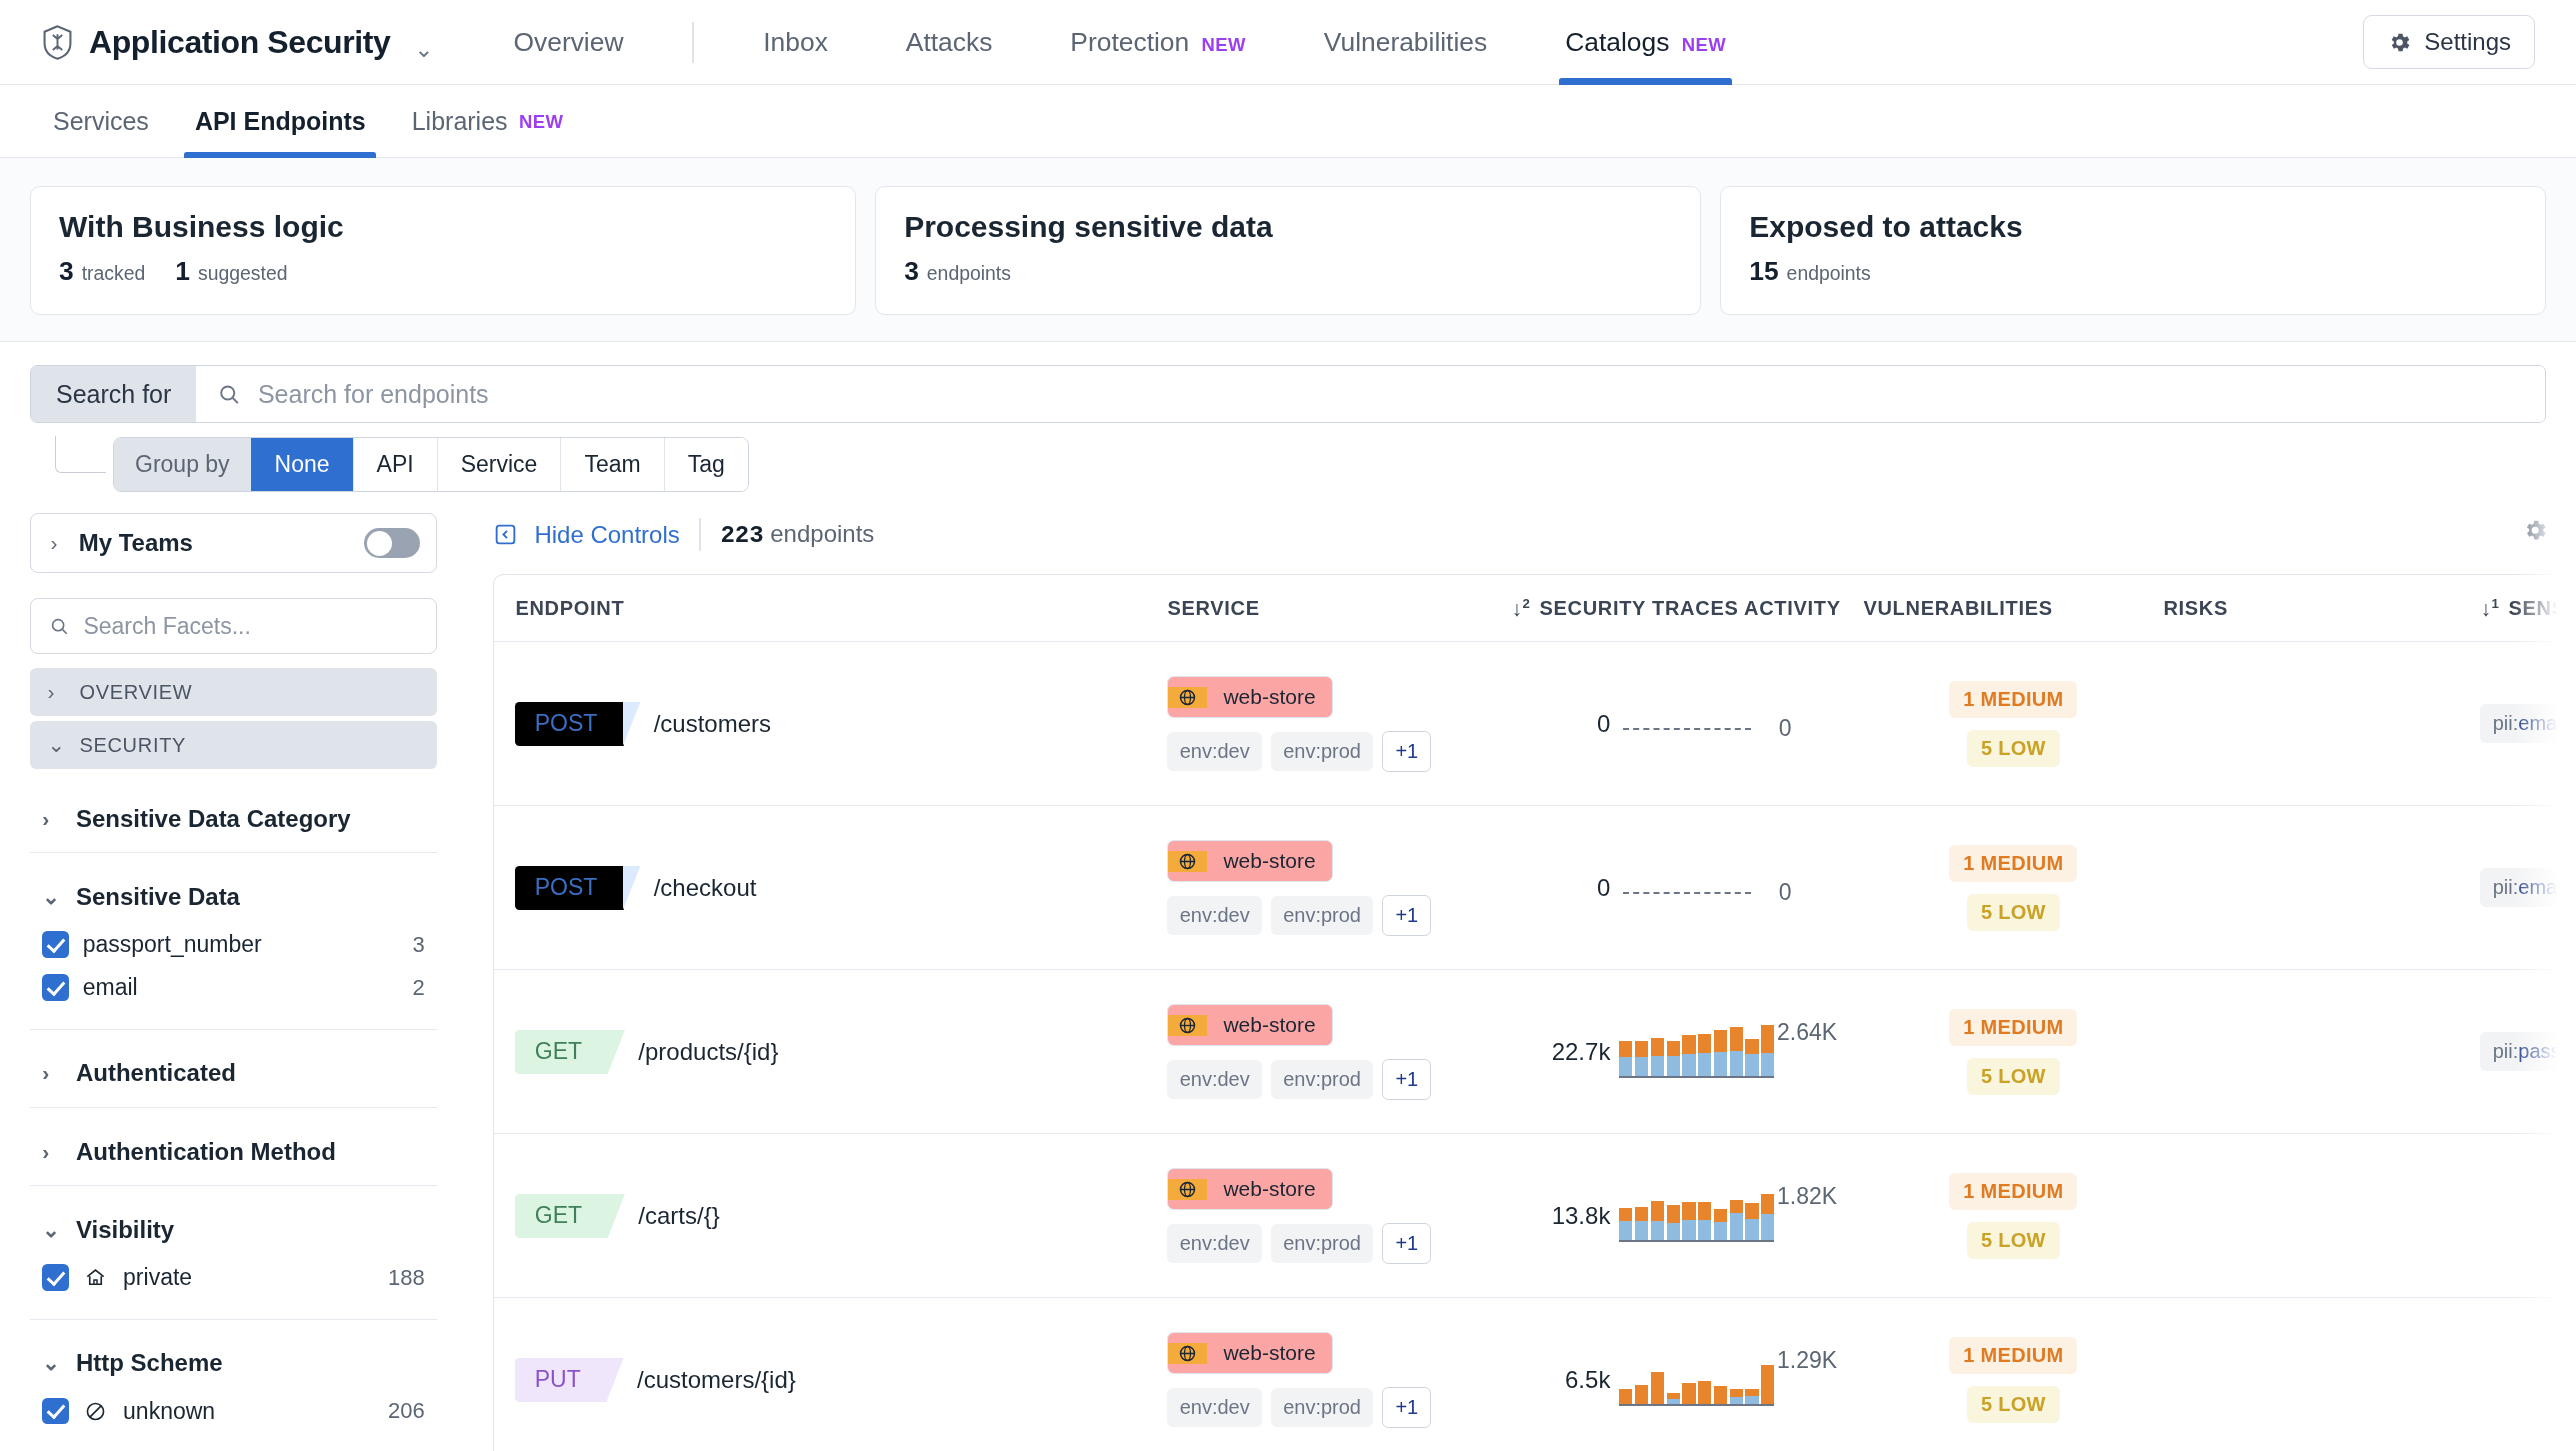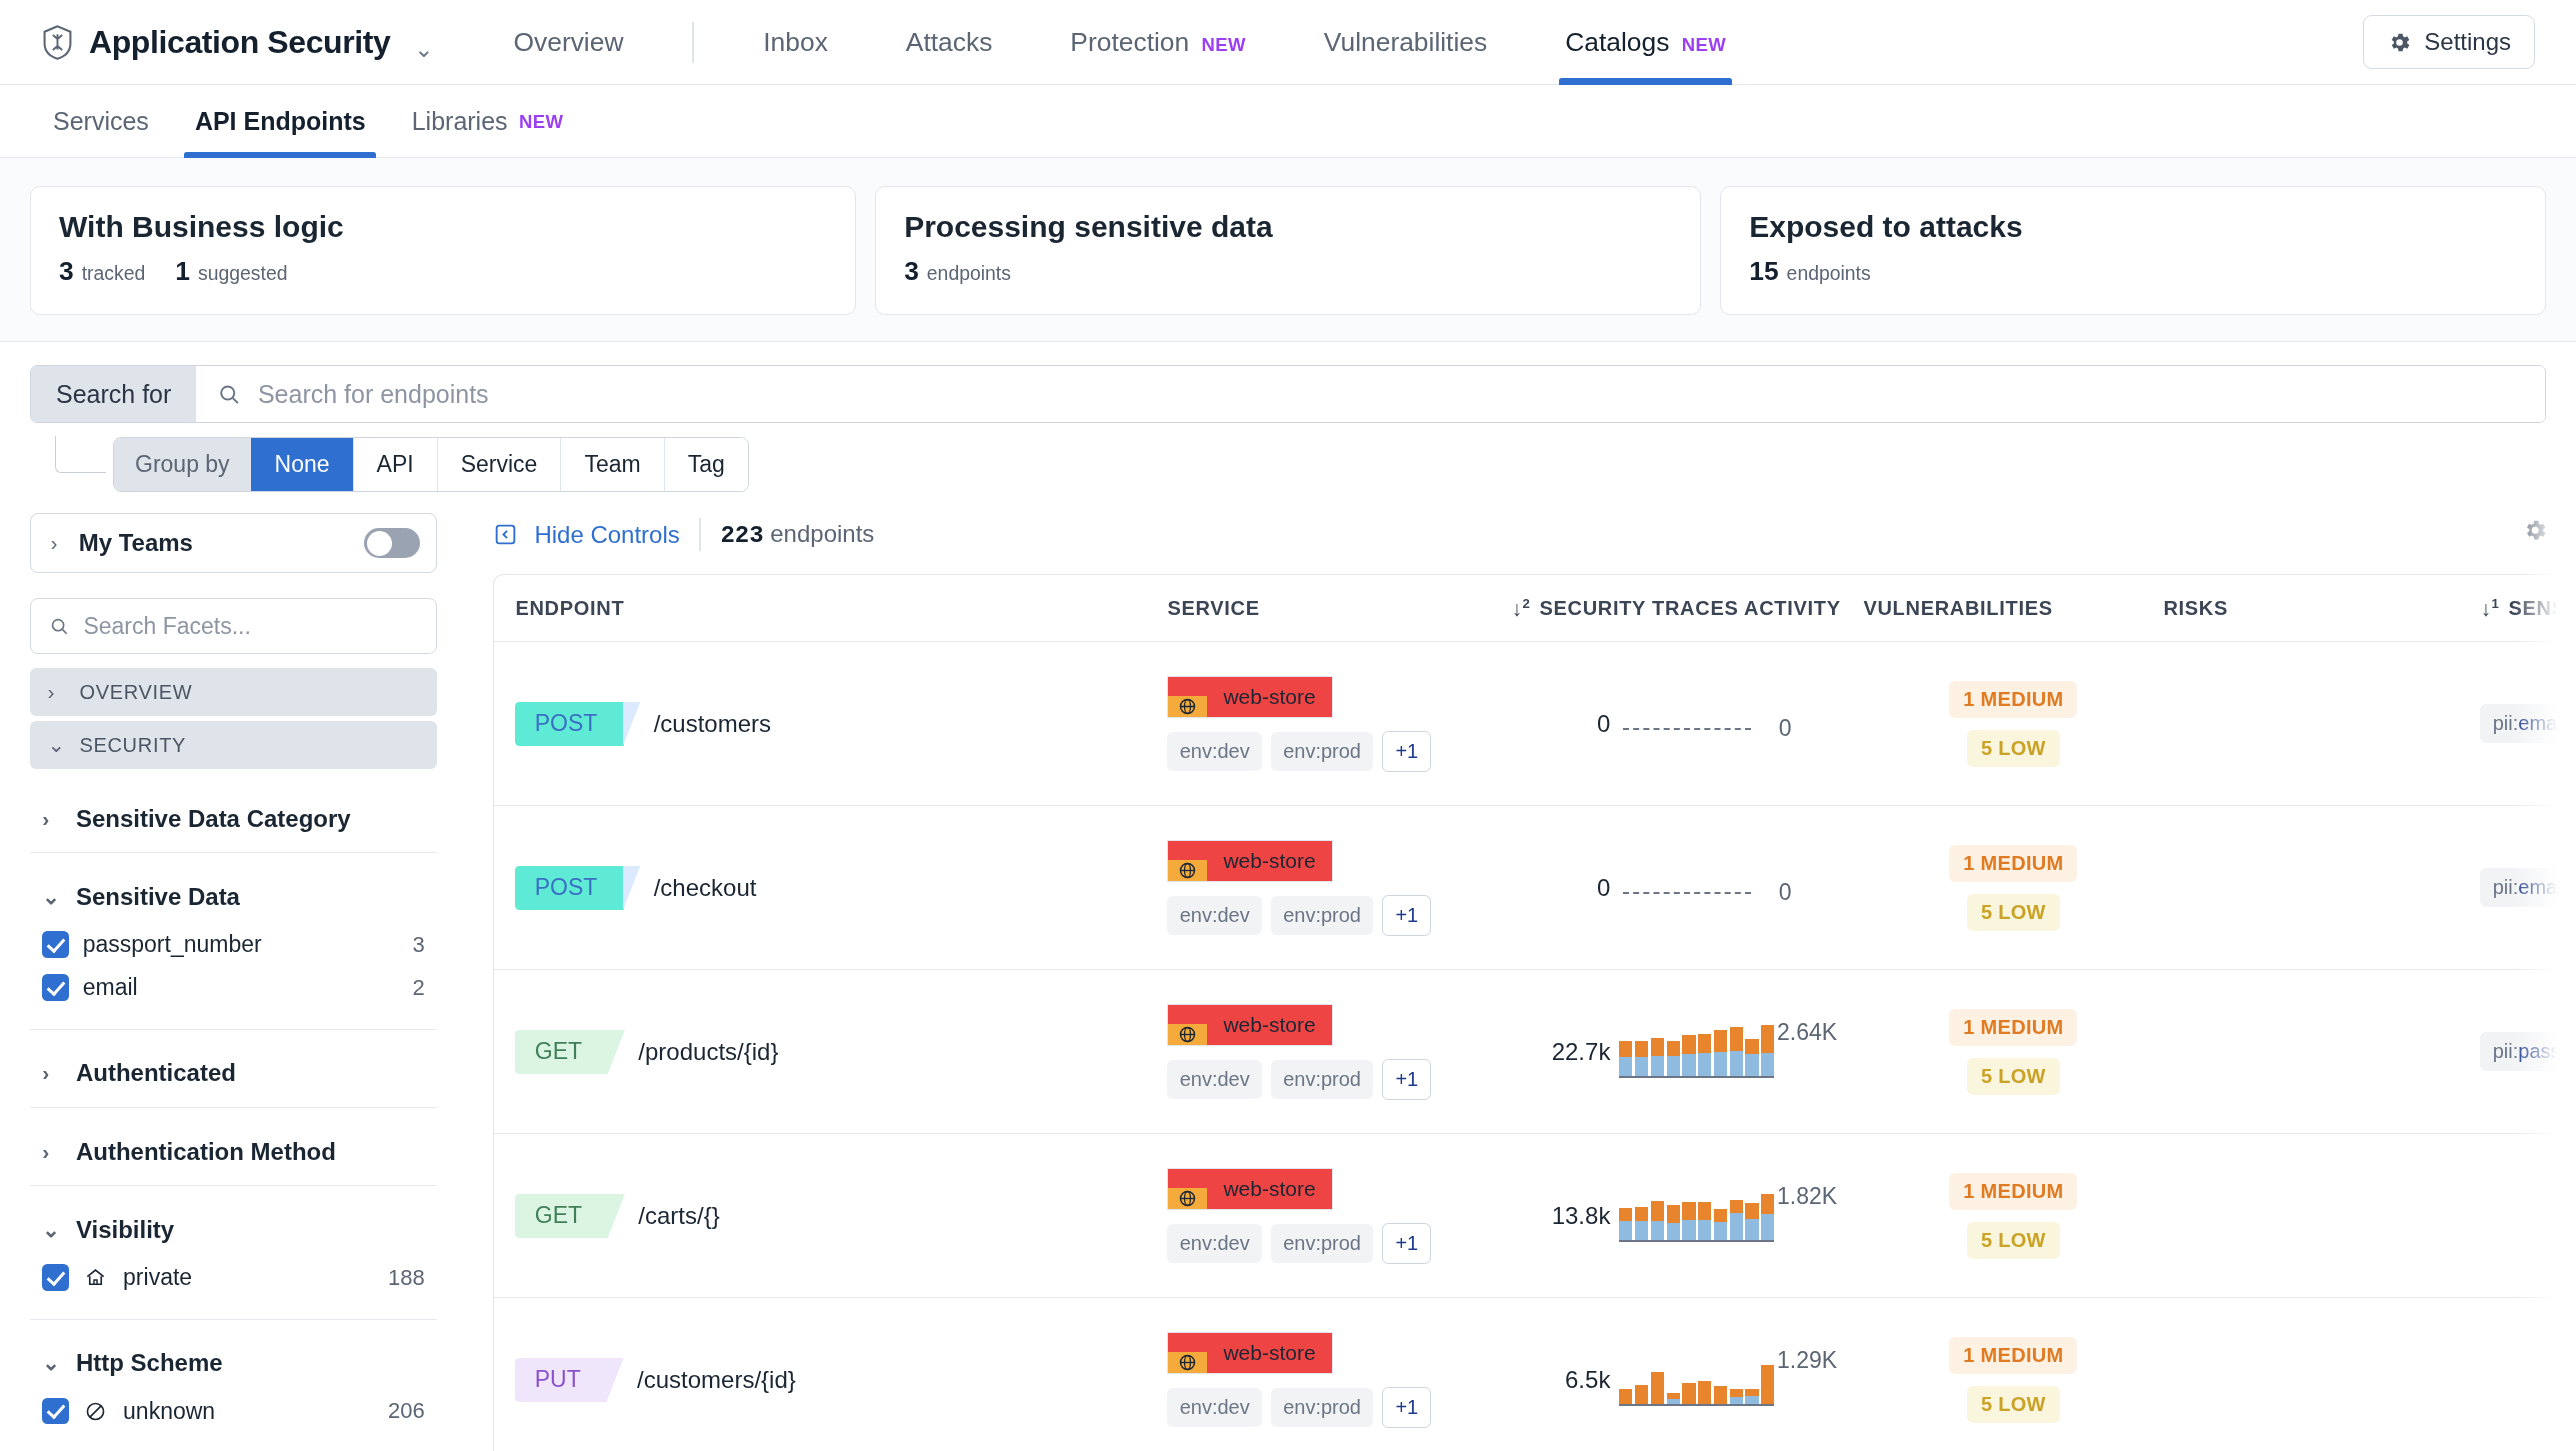--- a/index.html
+++ b/index.html
@@ -145,31 +145,31 @@
   .col-sens { flex: 1; min-width: 0; }
 
   .row { display: flex; align-items: center; min-height: 164px; padding: 0 0 0 21px;
          border-bottom: 0.9px solid #e6e9ef; }
 
   .ep-cell { display: flex; align-items: center; gap: 3.5px; }
   .method { position: relative; font-size: 23px; font-weight: 500; padding: 8.8px 26.4px 8.8px 19.4px;
             border-radius: 4.4px 0 0 4.4px; }
   .method::after { content: ""; position: absolute; right: -16.7px; top: 0; bottom: 0; width: 17.6px;
                    clip-path: polygon(0 0, 100% 0, 0 100%); }
-  .m-post { background: #5eead4; color: #3b6fc4; }
+  .m-post { background: #000000; color: #3b6fc4; }
   .m-post::after { background: #dbeafe; }
   .m-get { background: #dcf5e3; color: #3f7f59; }
   .m-get::after { background: #dcf5e3; }
   .m-put { background: #f0e6fb; color: #8a52cd; }
   .m-put::after { background: #f0e6fb; }
   .ep-path { font-size: 24px; color: #1b2633; margin-left: 26.4px; }
 
   .svc-cell { display: flex; flex-direction: column; gap: 12.3px; align-items: flex-start; }
-  .svc-pill { display: flex; align-items: flex-end; border: 0.9px solid #e2e6ec; border-radius: 0;
-              overflow: hidden; background: #ef4444; }
+  .svc-pill { display: flex; align-items: center; border: 0.9px solid #e2e6ec; border-radius: 7px;
+              overflow: hidden; background: #fca5a5; }
   .svc-ic { background: #f5ab3c; width: 39px; display: flex; align-items: center;
             justify-content: center; }
   .svc-name { font-size: 21px; color: #1b2633; padding: 8px 16px; }
   .tags { display: flex; align-items: center; gap: 8.8px; }
   .tag { background: #f2f3f5; border-radius: 6.2px; padding: 8px 12.3px; font-size: 20px; color: #6b7585; }
   .tag-more { border: 0.9px solid #cfd5df; border-radius: 6.2px; padding: 8px 12.3px;
               font-size: 20px; color: #1e3a8a; background: #fff; }
 
   .act-cell { display: flex; align-items: center; gap: 8.8px; }
   .act-total { font-size: 24px; color: #1b2633; width: 99px; text-align: right; flex: none; }

